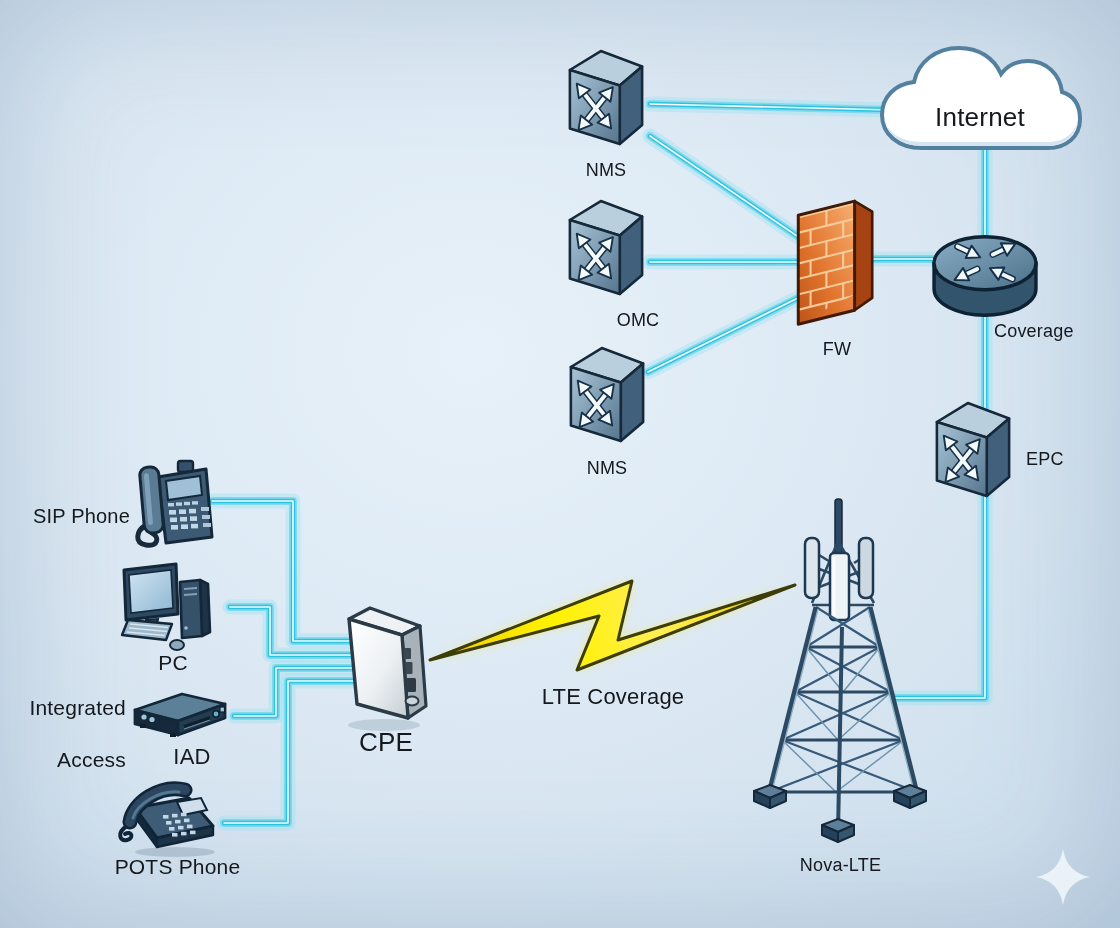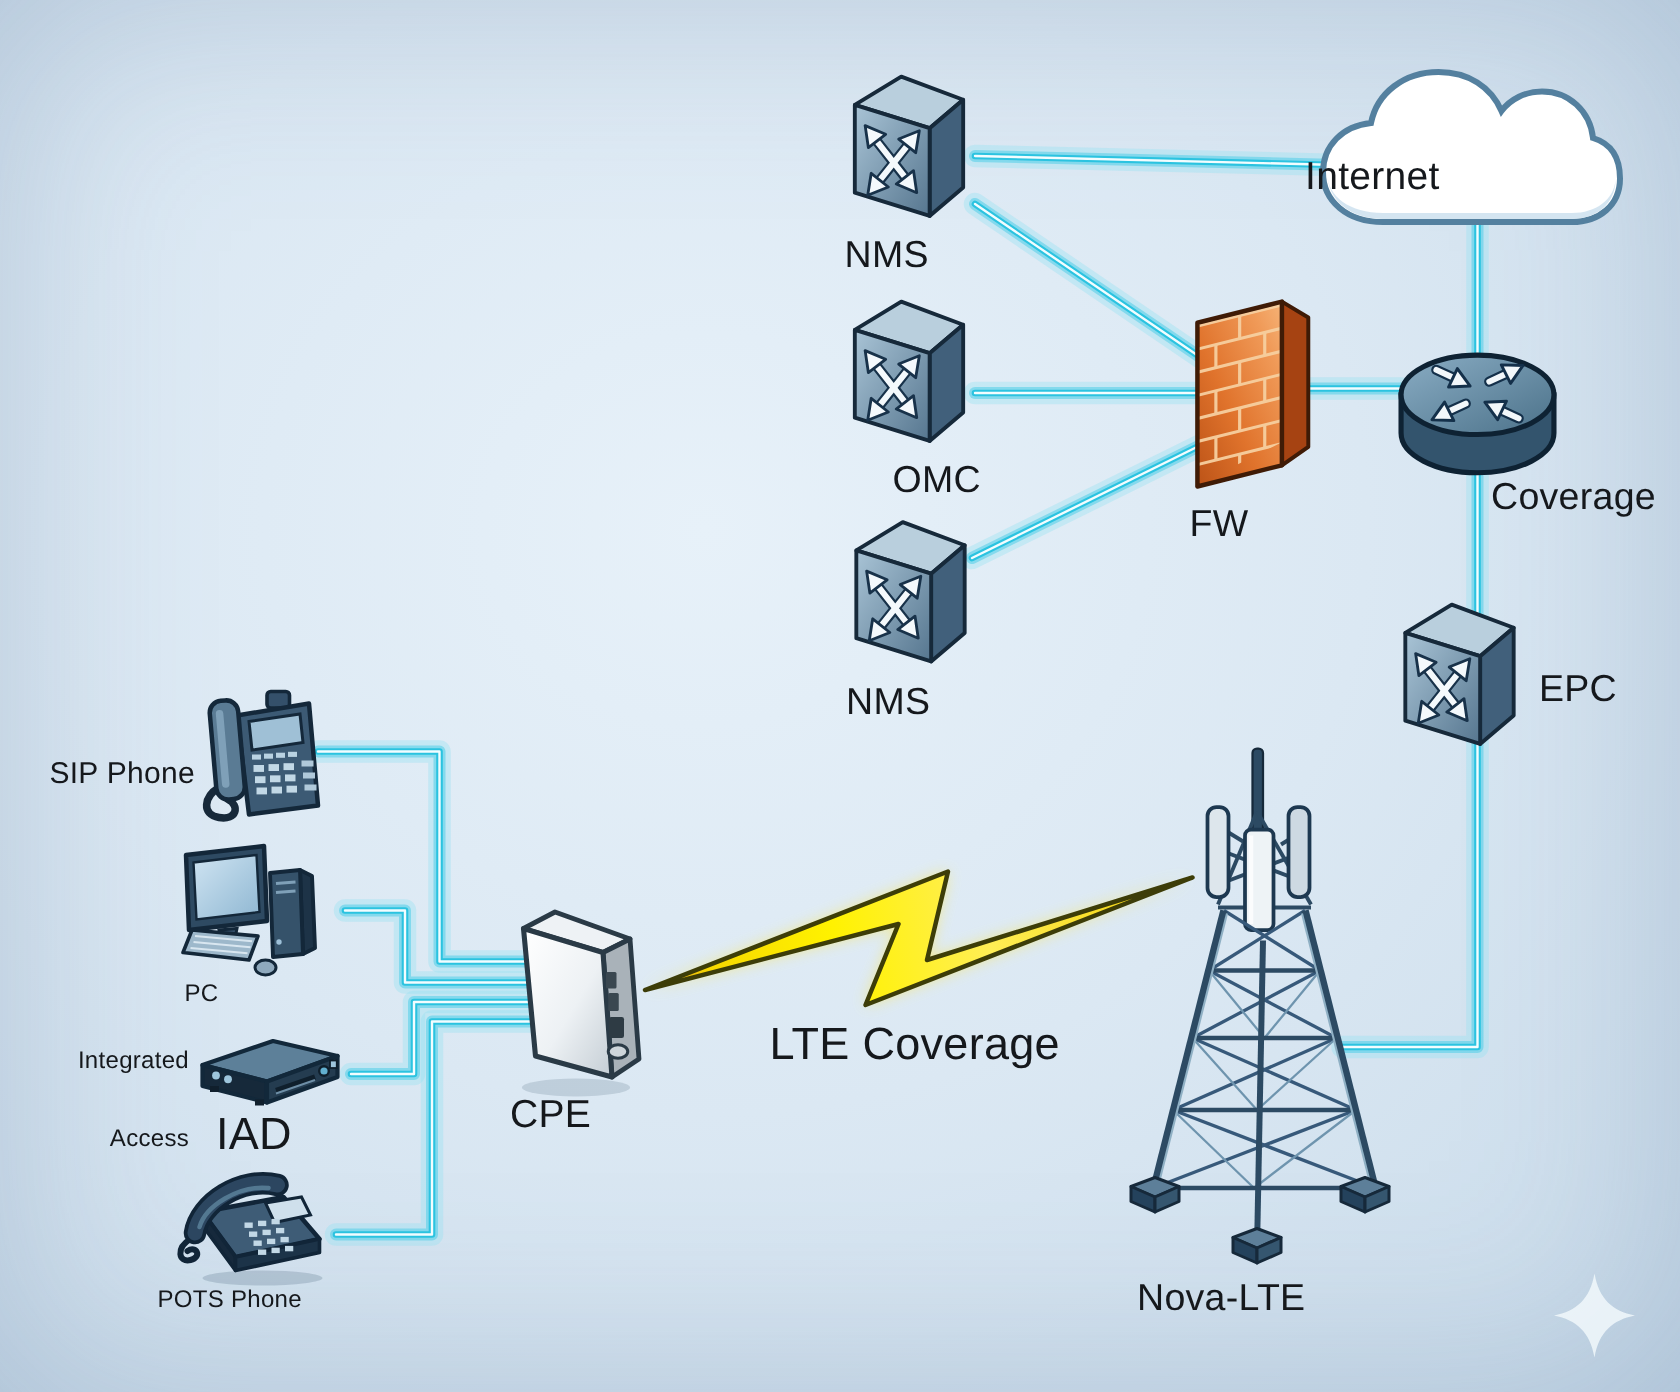--- a/index.html
+++ b/index.html
@@ -9,28 +9,28 @@
     font-family:"Liberation Sans", sans-serif;
   }
   .stage::after{
     content:"";position:absolute;inset:0;pointer-events:none;
     box-shadow:inset 0 0 140px rgba(90,120,155,0.28);
   }
   .overlay{position:absolute;left:0;top:0;z-index:1;}
   .node{position:absolute;z-index:2;}
   .lbl{
     position:absolute;z-index:3;color:#15181c;
-    font-weight:400;font-size:30px;line-height:26px;letter-spacing:.2px;
+    font-weight:400;font-size:22px;line-height:26px;letter-spacing:.2px;
     white-space:nowrap;
   }
-  .ctr{text-align:left;}
+  .ctr{text-align:center;}
   .rgt{text-align:right;margin-top:12px;}
   .f26{font-size:26px;line-height:30px;}
-  .f23{font-size:25px;line-height:27px;}
-  .f21{font-size:16px;line-height:26px;}
+  .f23{font-size:18px;line-height:27px;}
+  .f21{font-size:21px;line-height:26px;}
   .f20{font-size:20px;line-height:24px;}
   
   .wG1{fill:none;stroke:rgba(150,226,243,0.38);stroke-width:15;stroke-linecap:round;stroke-linejoin:round;}
   .wG2{fill:none;stroke:rgba(80,205,232,0.55);stroke-width:8;stroke-linecap:round;stroke-linejoin:round;}
   .wM{fill:none;stroke:#2bc3e0;stroke-width:4.4;stroke-linecap:round;stroke-linejoin:round;}
   .wC{fill:none;stroke:#f2fdff;stroke-width:1.6;stroke-linecap:round;stroke-linejoin:round;}
 </style>
 </head>
 <body>
 

